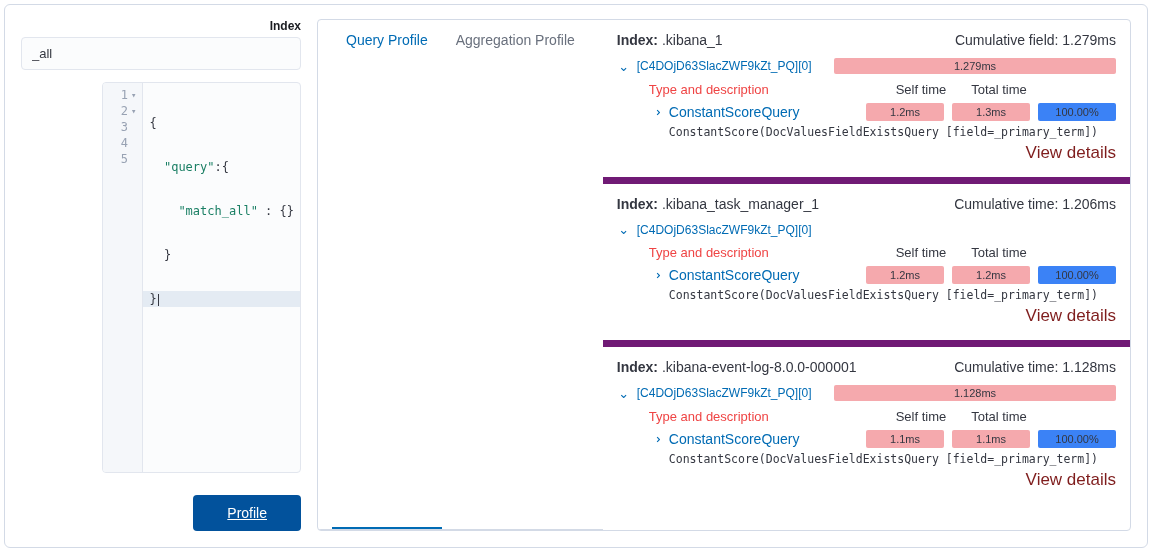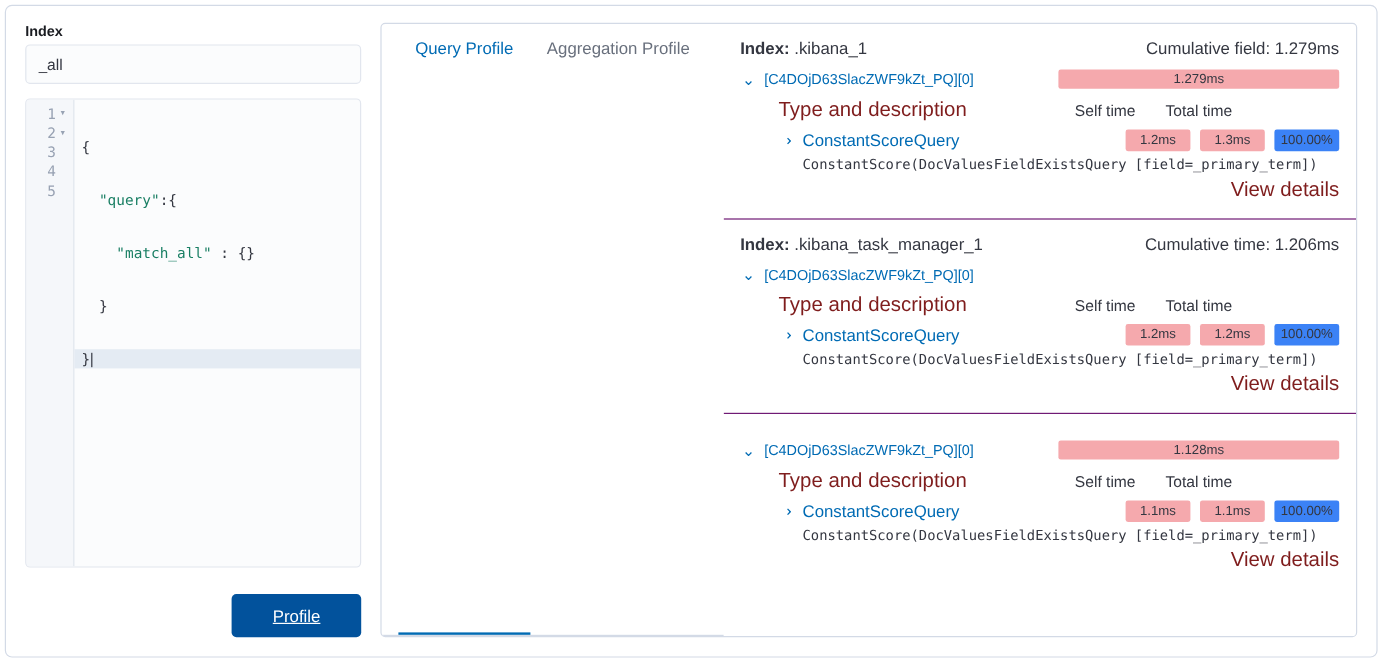--- a/index.html
+++ b/index.html
@@ -15,20 +15,21 @@
     margin: 4px;
     padding: 14px 16px 16px 16px;
     display: flex;
     gap: 16px;
     height: 544px;
   }
   .left {
     width: 280px;
     display: flex;
     flex-direction: column;
+    align-items: flex-end;
   }
   .index-label {
     font-size: 12px;
     font-weight: 700;
     color: #1a1c21;
     margin-bottom: 4px;
   }
   .index-input {
     border: 1px solid #e2e6ee;
     background: #fbfcfd;
@@ -100,57 +101,57 @@
     color: #69707d;
     cursor: pointer;
     border-bottom: 2px solid transparent;
   }
   .tab.active {
     color: #006bb4;
     border-bottom-color: #006bb4;
     font-weight: 500;
   }
   .results { flex:1; overflow-y:auto; }
-  .result-block { border-bottom: 1px solid #701a75; padding: 12px 14px 14px 14px; }
+  .result-block { border-bottom: 7px solid #701a75; padding: 12px 14px 14px 14px; }
   .result-block:last-child { border-bottom: none; }
   .rb-header { display:flex; justify-content:space-between; align-items:baseline; }
   .rb-index { font-size:14px; }
   .rb-index b { font-weight:700; }
   .rb-cum { font-size:14px; color:#343741; }
   .shard-row { display:flex; align-items:center; gap:6px; margin-top:10px; }
   .chev { color:#006bb4; cursor:pointer; font-size:13px; width:14px; display:inline-flex; justify-content:center;}
   .shard-name { color:#006bb4; font-size:12px; }
   .total-bar {
     margin-left:auto;
     background:#f5a9ad;
     color:#343741;
     font-size:11px;
     text-align:center;
     padding:2px 0;
-    width:234px;
+    width:282px;
     border-radius:2px;
   }
   .cols-row {
     display:flex;
     align-items:center;
     margin-top:8px;
     padding-left:32px;
   }
-  .type-desc { font-size:17px; color:#7f1d1d; flex:1; }
+  .type-desc { font-size:13px; color:#ef4444; flex:1; }
   .col-lbl { width:78px; font-size:13px; color:#343741; text-align:center; }
   .col-lbl.last { width:78px; }
   .q-row {
     display:flex;
     align-items:center;
     margin-top:6px;
     padding-left:32px;
   }
   .q-name { color:#006bb4; font-size:14px; flex:1; display:flex; align-items:center; gap:6px;}
   .chip {
-    width:54px;
+    width:78px;
     height:18px;
     font-size:11px;
     display:flex;
     align-items:center;
     justify-content:center;
     border-radius:2px;
     margin-left:8px;
   }
   .chip.pink { background:#f5a9ad; color:#343741; }
   .chip.blue { background:#3b82f6; color:#343741; }
@@ -264,20 +265,24 @@
       <span class="chip pink">1.2ms</span>
       <span class="chip pink">1.2ms</span>
       <span class="chip blue">100.00%</span>
     </div>
     <div class="q-detail">ConstantScore(DocValuesFieldExistsQuery [field=_primary_term])</div>
     <div class="view-row">
       <span class="view-link">View details</span>
     </div>
   </div>
         <div class="result-block">
+    <div class="rb-header">
+      <span class="rb-index"><b>Index: </b>.kibana-event-log-8.0.0-000001</span>
+      <span class="rb-cum">Cumulative time: 1.128ms</span>
+    </div>
     <div class="shard-row">
       <span class="chev">⌄</span>
       <span class="shard-name">[C4DOjD63SlacZWF9kZt_PQ][0]</span>
       <span class="total-bar">1.128ms</span>
     </div>
     <div class="cols-row">
       <span class="type-desc">Type and description</span>
       <span class="col-lbl">Self time</span>
       <span class="col-lbl">Total time</span>
       <span class="col-lbl last"></span>

